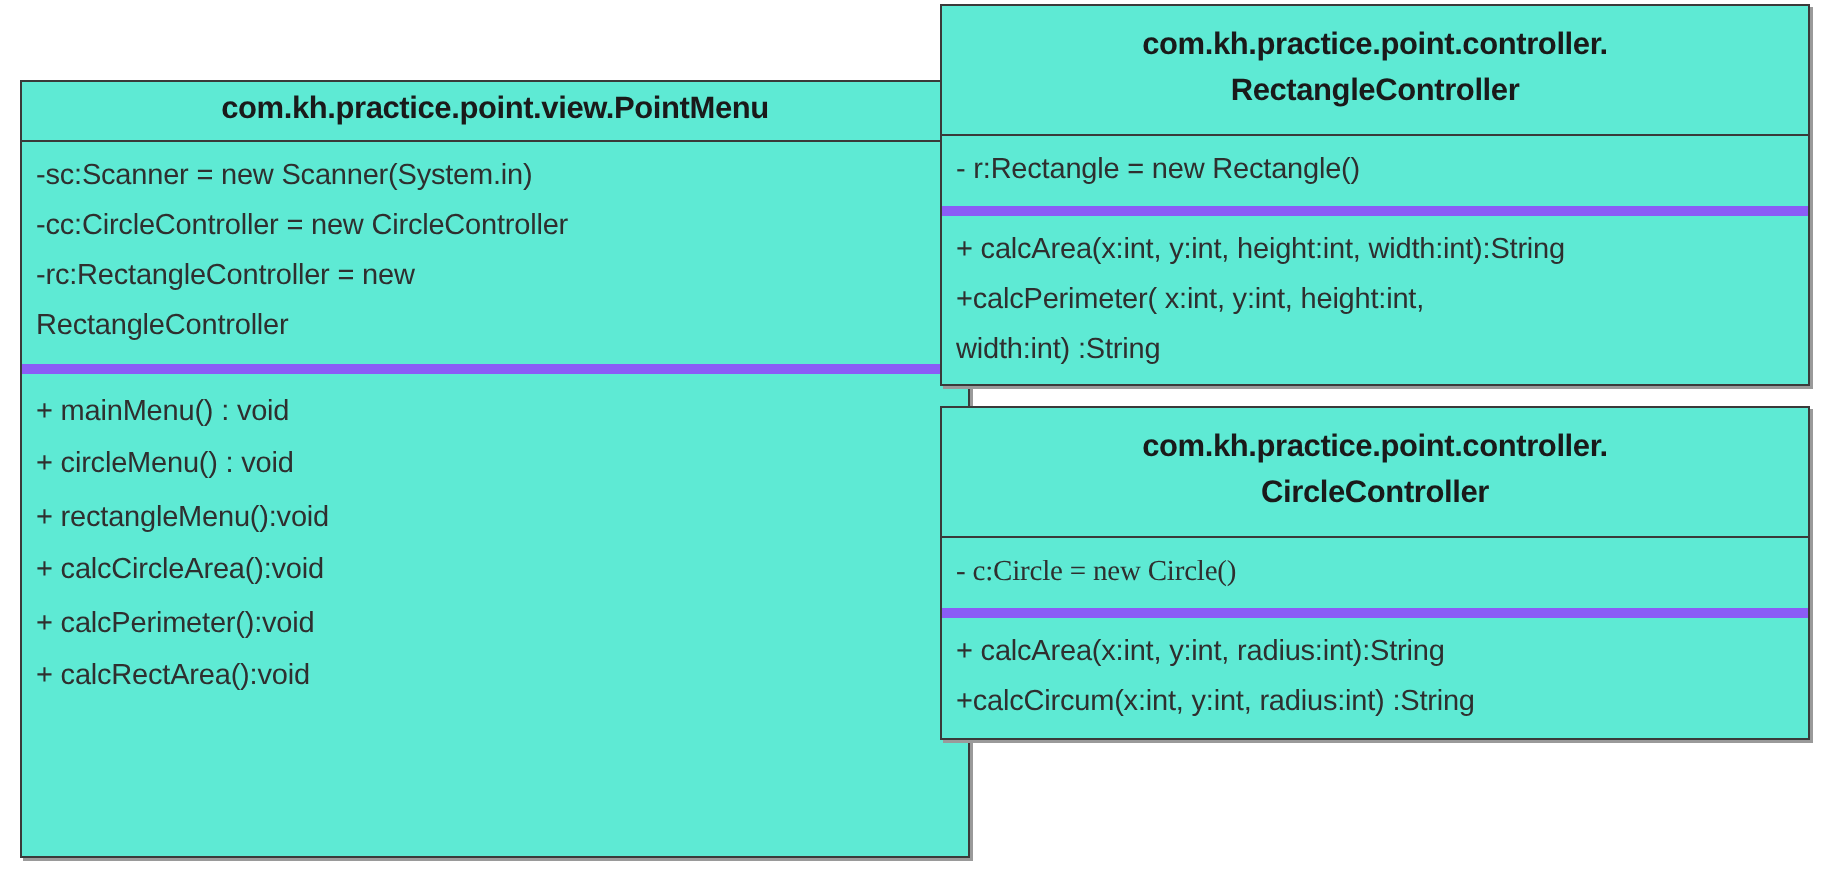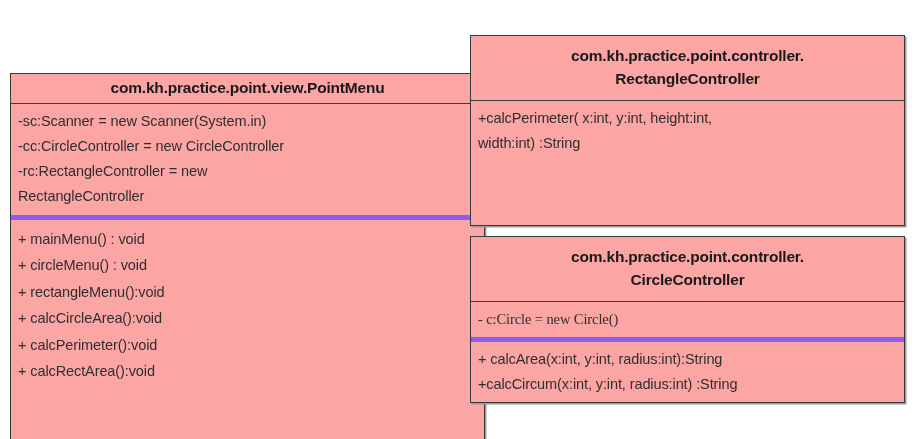--- a/index.html
+++ b/index.html
@@ -12,24 +12,23 @@
     height: 439px;
     position: relative;
     font-family: "Liberation Sans", sans-serif;
     color: #2b2b2b;
     overflow: hidden;
   }
 
   .uml-box {
     position: absolute;
     box-sizing: border-box;
-    background: #fca5a5;
+    background: #5eead4;
     border: 1px solid #3a3a3a;
     box-shadow: 1.5px 1.5px 0 0 #9a9a9a;
-    margin-top: 33px;
   }
 
   .uml-title {
     box-sizing: border-box;
     text-align: center;
     font-weight: bold;
     font-size: 15.5px;
     letter-spacing: -0.2px;
     color: #1a1a1a;
     border-bottom: 1px solid #3a3a3a;
@@ -121,21 +120,25 @@
     <div class="uml-row">+ calcPerimeter():void</div>
     <div class="uml-row">+ calcRectArea():void</div>
   </div>
 </div>
 
 <div class="uml-box" id="box-rectanglecontroller">
   <div class="uml-title">
     <div class="tline">com.kh.practice.point.controller.</div>
     <div class="tline">RectangleController</div>
   </div>
+  <div class="uml-section attrs divided">
+    <div class="uml-row">- r:Rectangle = new Rectangle()</div>
+  </div>
   <div class="uml-section methods">
+    <div class="uml-row">+ calcArea(x:int, y:int, height:int, width:int):String</div>
     <div class="uml-row">+calcPerimeter( x:int, y:int, height:int,</div>
     <div class="uml-row">width:int) :String</div>
   </div>
 </div>
 
 <div class="uml-box" id="box-circlecontroller">
   <div class="uml-title">
     <div class="tline">com.kh.practice.point.controller.</div>
     <div class="tline">CircleController</div>
   </div>

